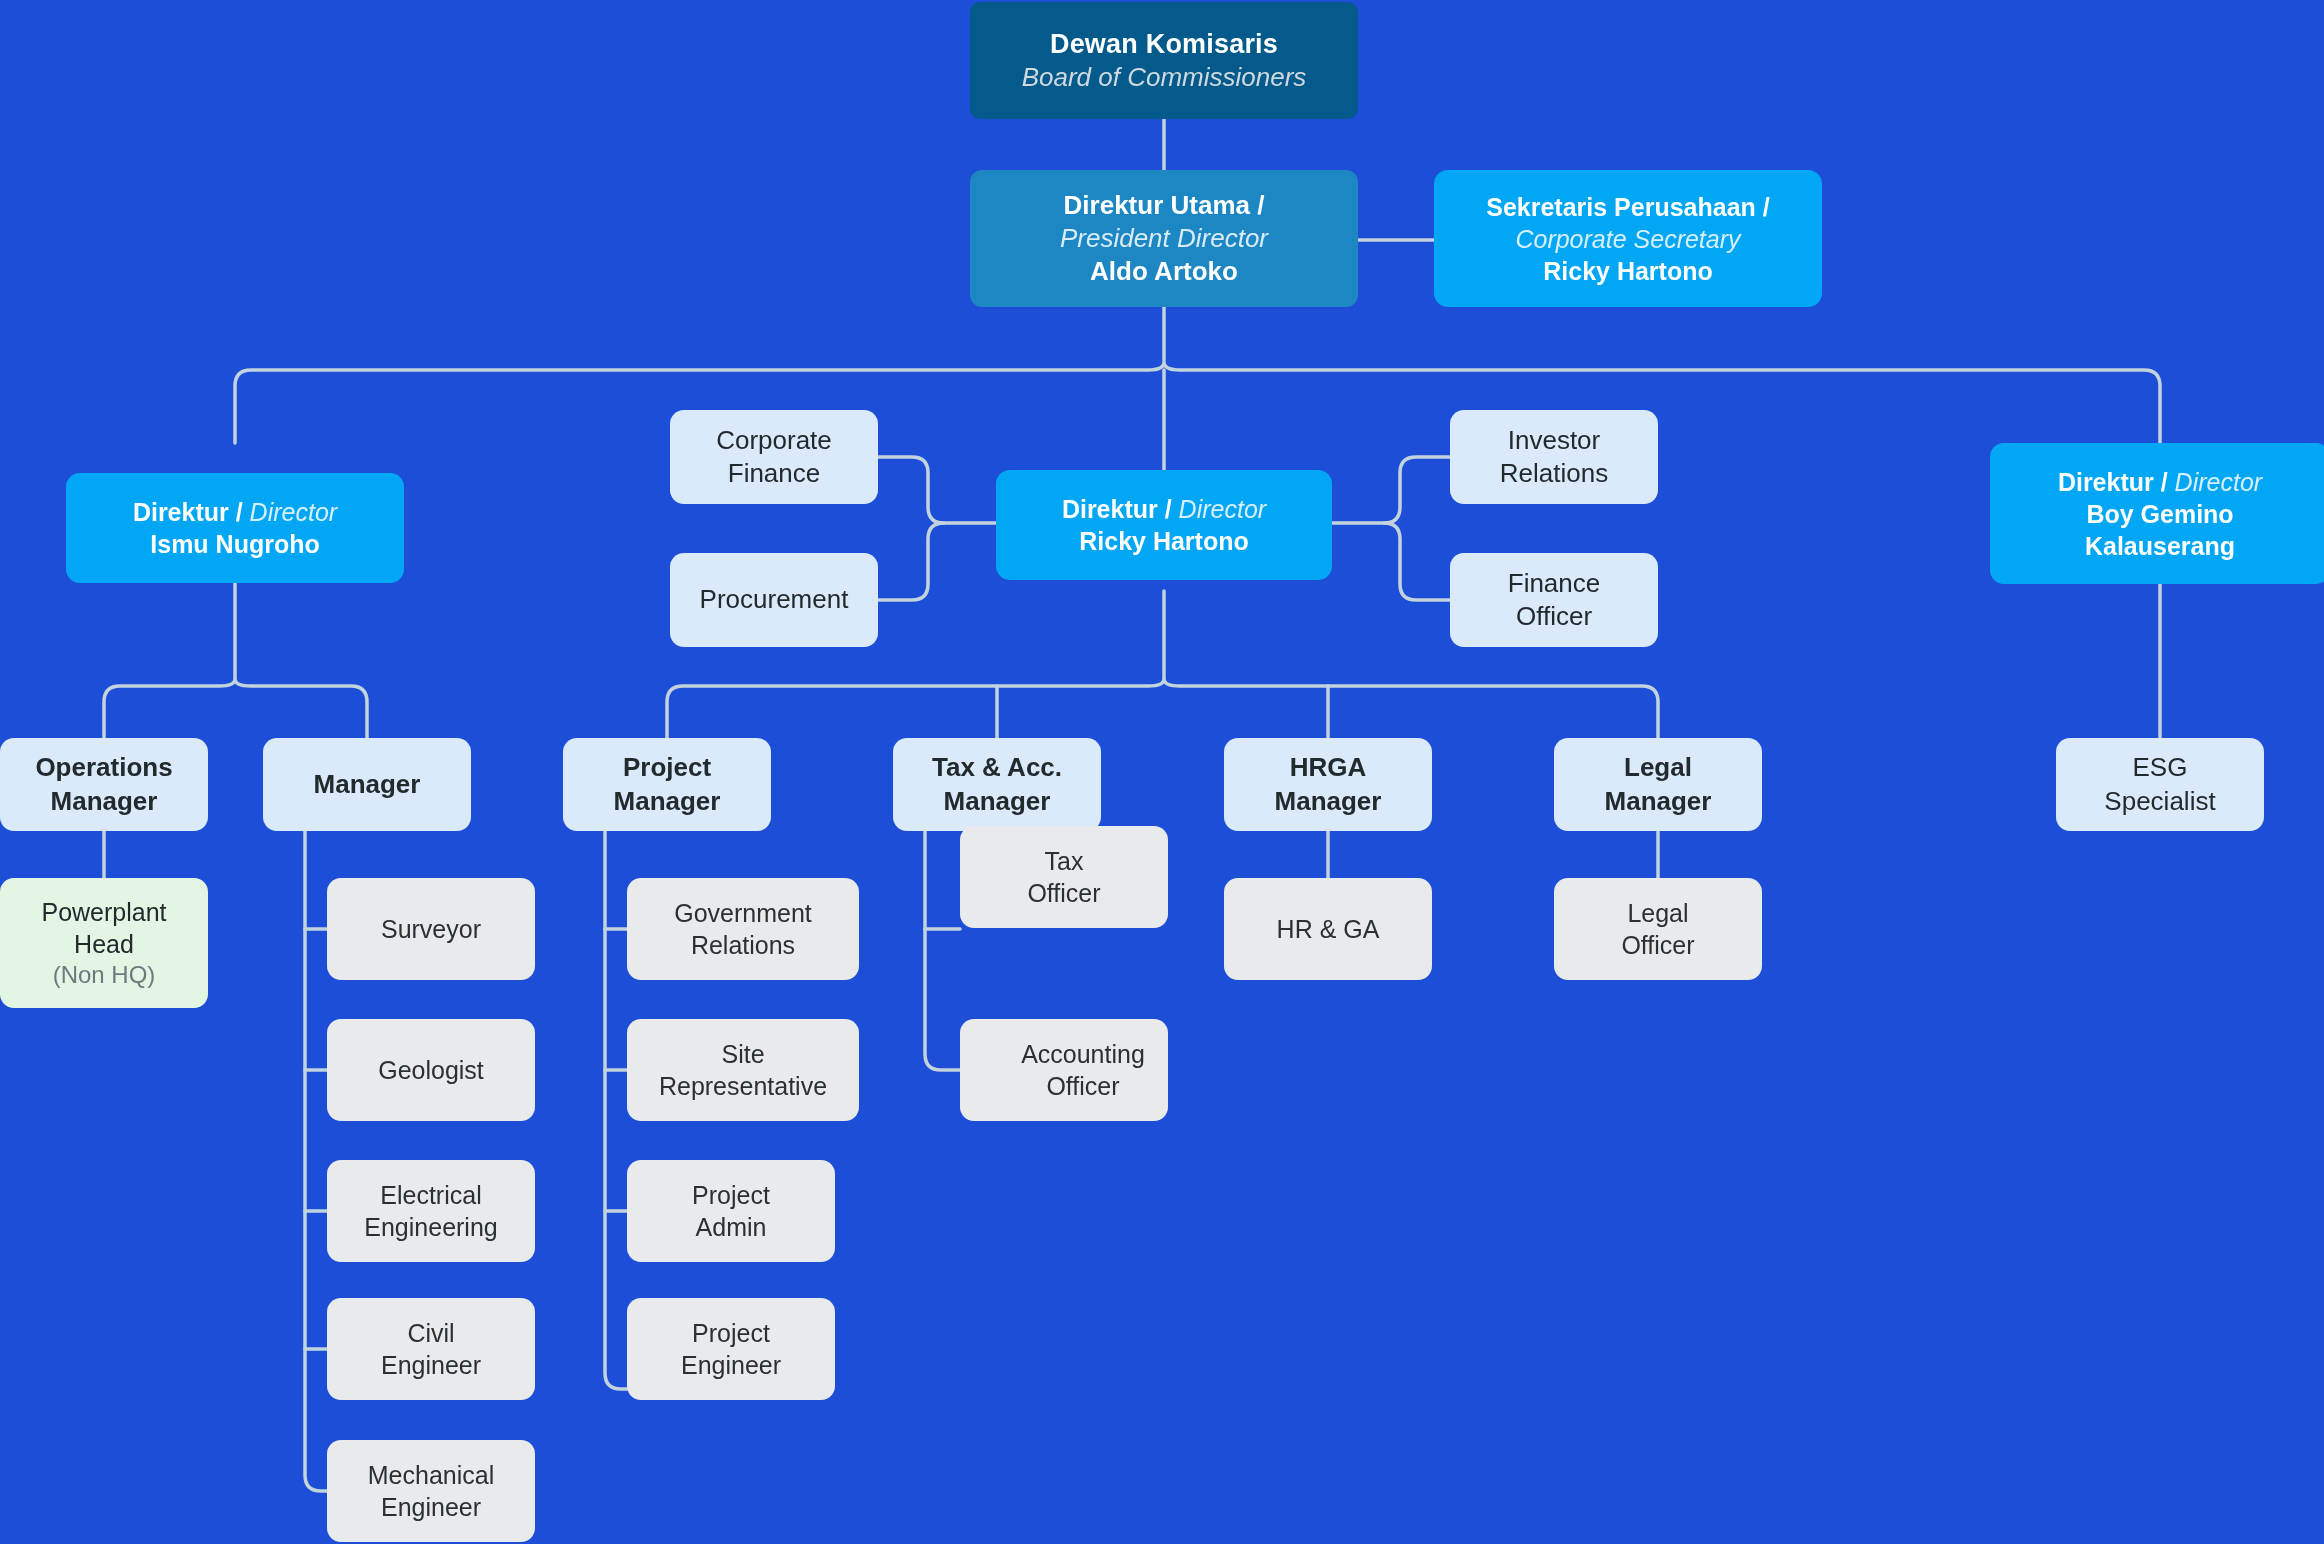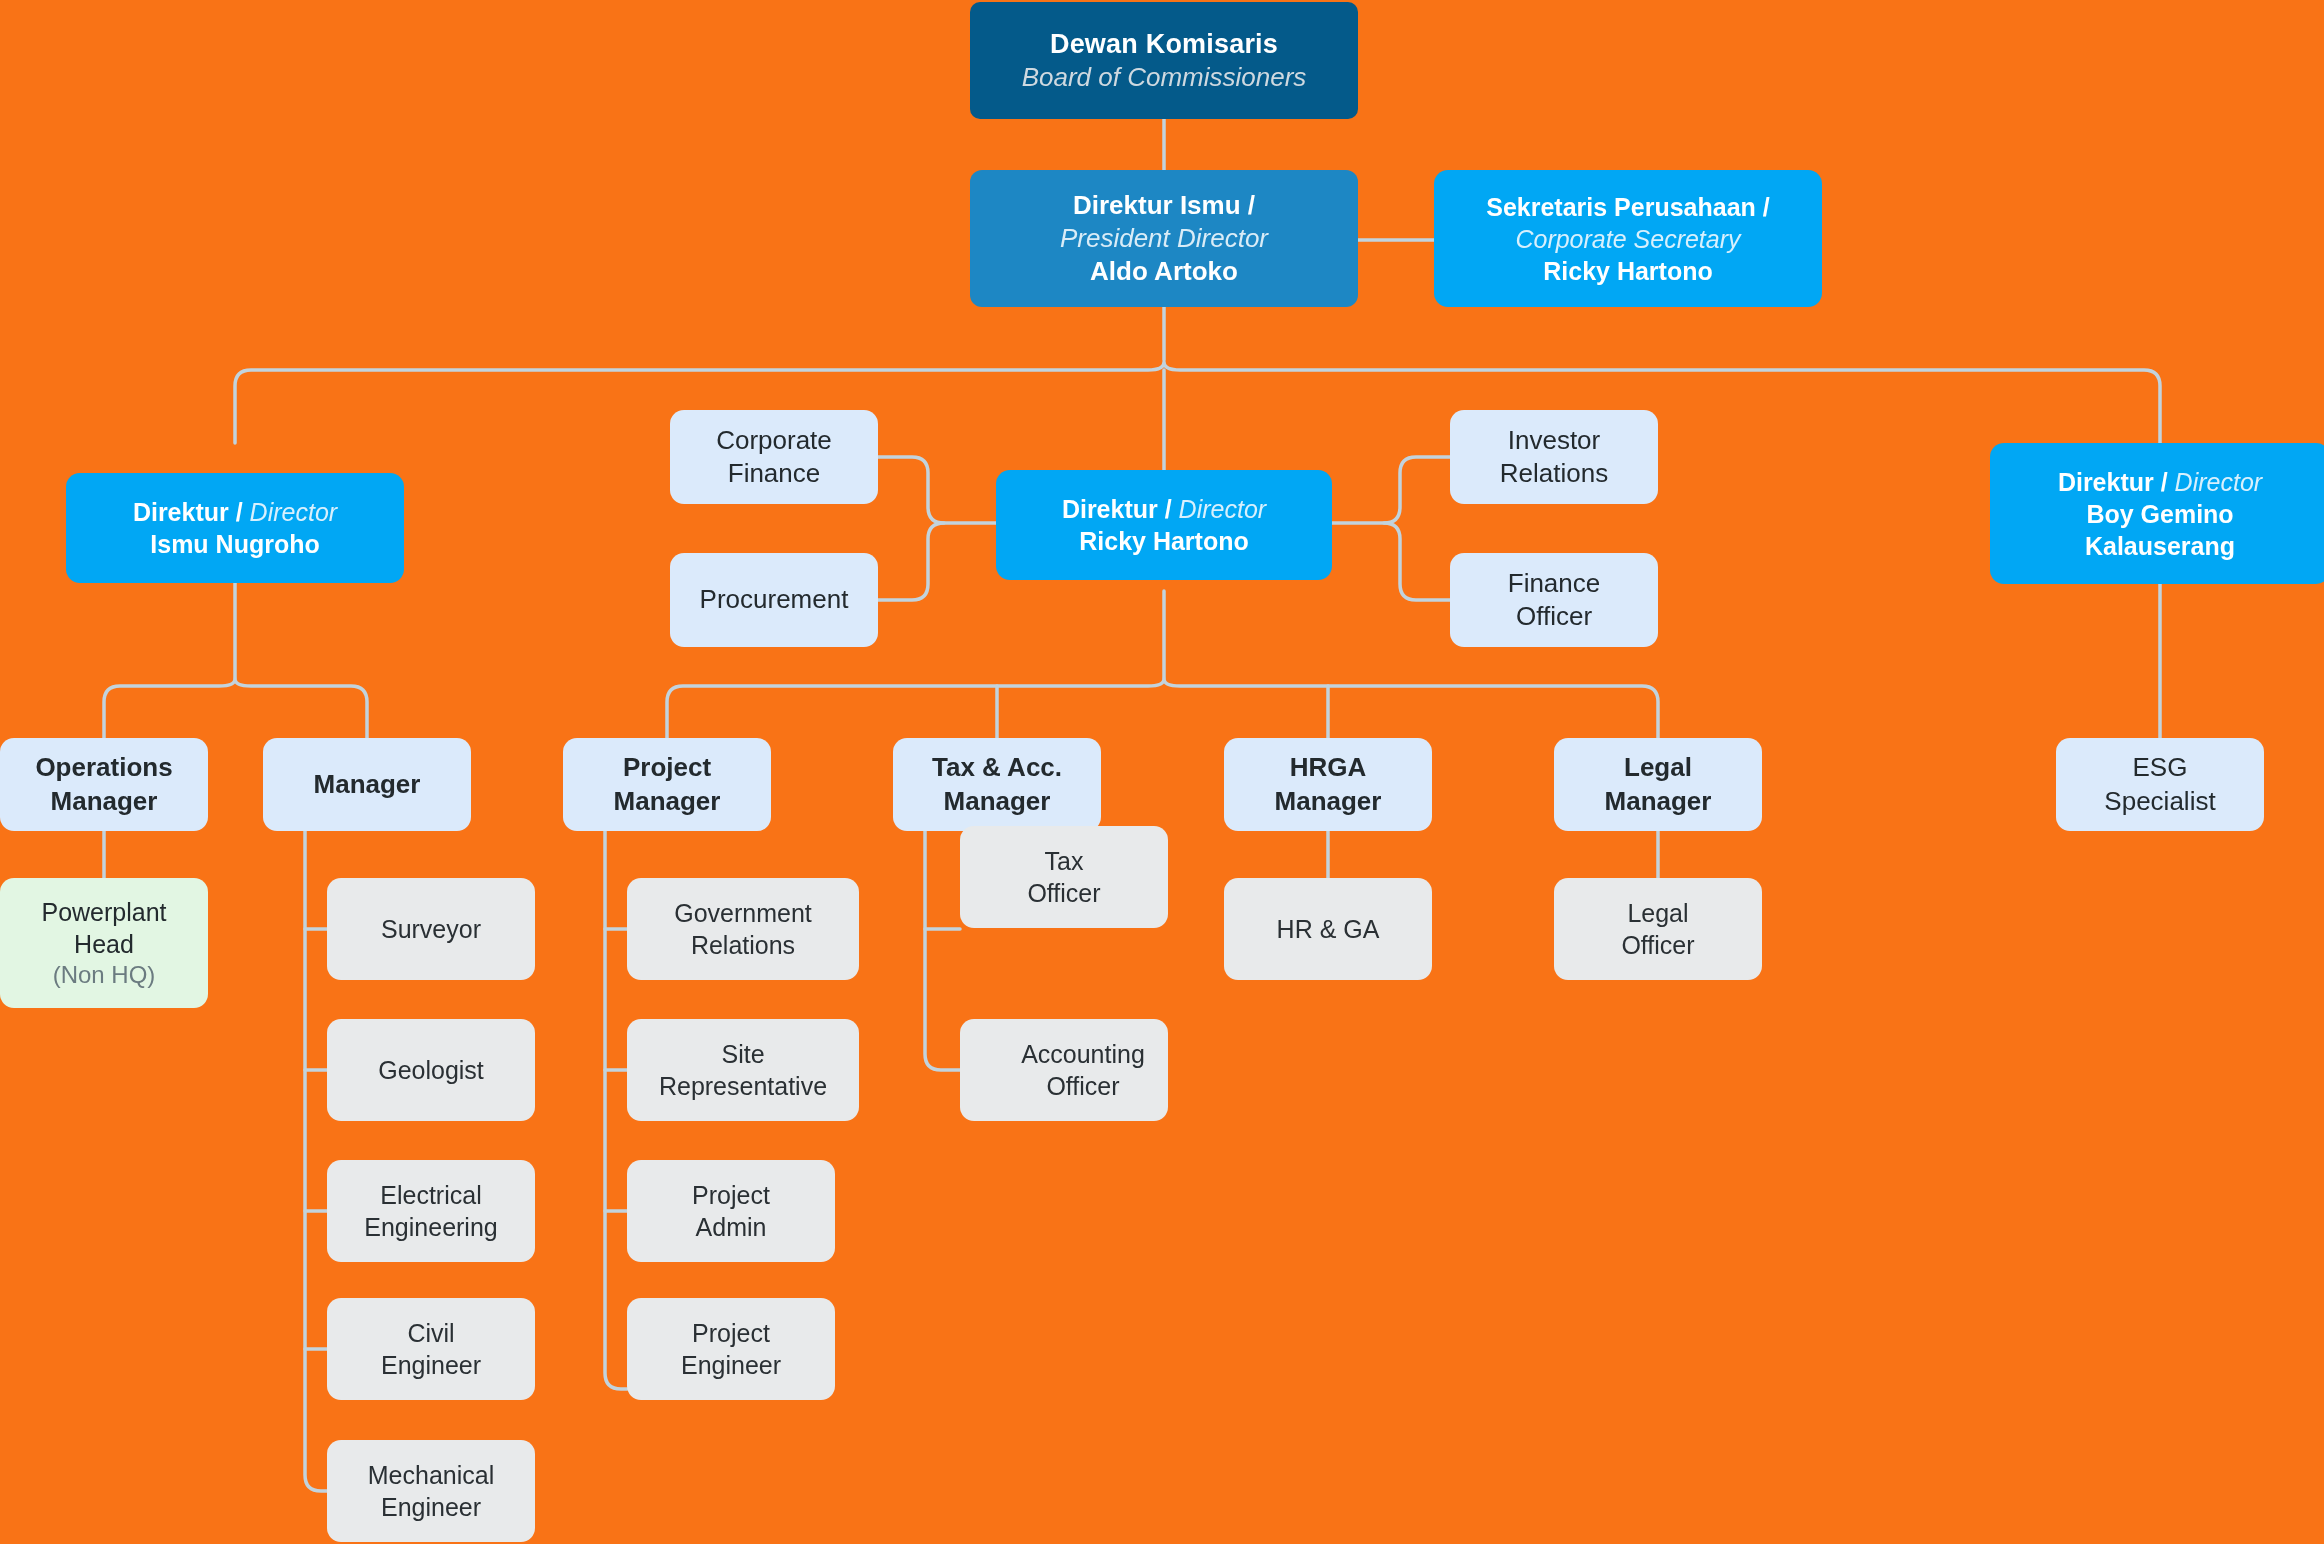--- a/index.html
+++ b/index.html
@@ -8,21 +8,21 @@
     background: #fbfcfd;
   }
   body {
     font-family: "Liberation Sans", sans-serif;
     -webkit-font-smoothing: antialiased;
   }
   #chart-root {
     position: relative;
     width: 2324px;
     height: 1544px;
-    background: #f97316;
+    background: #1d4ed8;
     overflow: hidden;
   }
   #connectors {
     position: absolute;
     left: 0;
     top: 0;
     width: 2324px;
     height: 1544px;
     pointer-events: none;
   }
@@ -149,21 +149,21 @@
 
     <path d="M1658,831 L1658,878"></path>
   </svg>
 
   <div class="node v-navy" style="left:970px; top:2px; width:388px; height:117px;">
     <span class="ln title">Dewan Komisaris</span>
     <span class="ln sub">Board of Commissioners</span>
   </div>
 
   <div class="node v-mid" style="left:970px; top:170px; width:388px; height:137px;">
-    <span class="ln title">Direktur Ismu /</span>
+    <span class="ln title">Direktur Utama /</span>
     <span class="ln sub"><i>President Director</i></span>
     <span class="ln person">Aldo Artoko</span>
   </div>
 
   <div class="node v-azure" style="left:1434px; top:170px; width:388px; height:137px;">
     <span class="ln title">Sekretaris Perusahaan /</span>
     <span class="ln sub"><i>Corporate Secretary</i></span>
     <span class="ln person">Ricky Hartono</span>
   </div>
 

